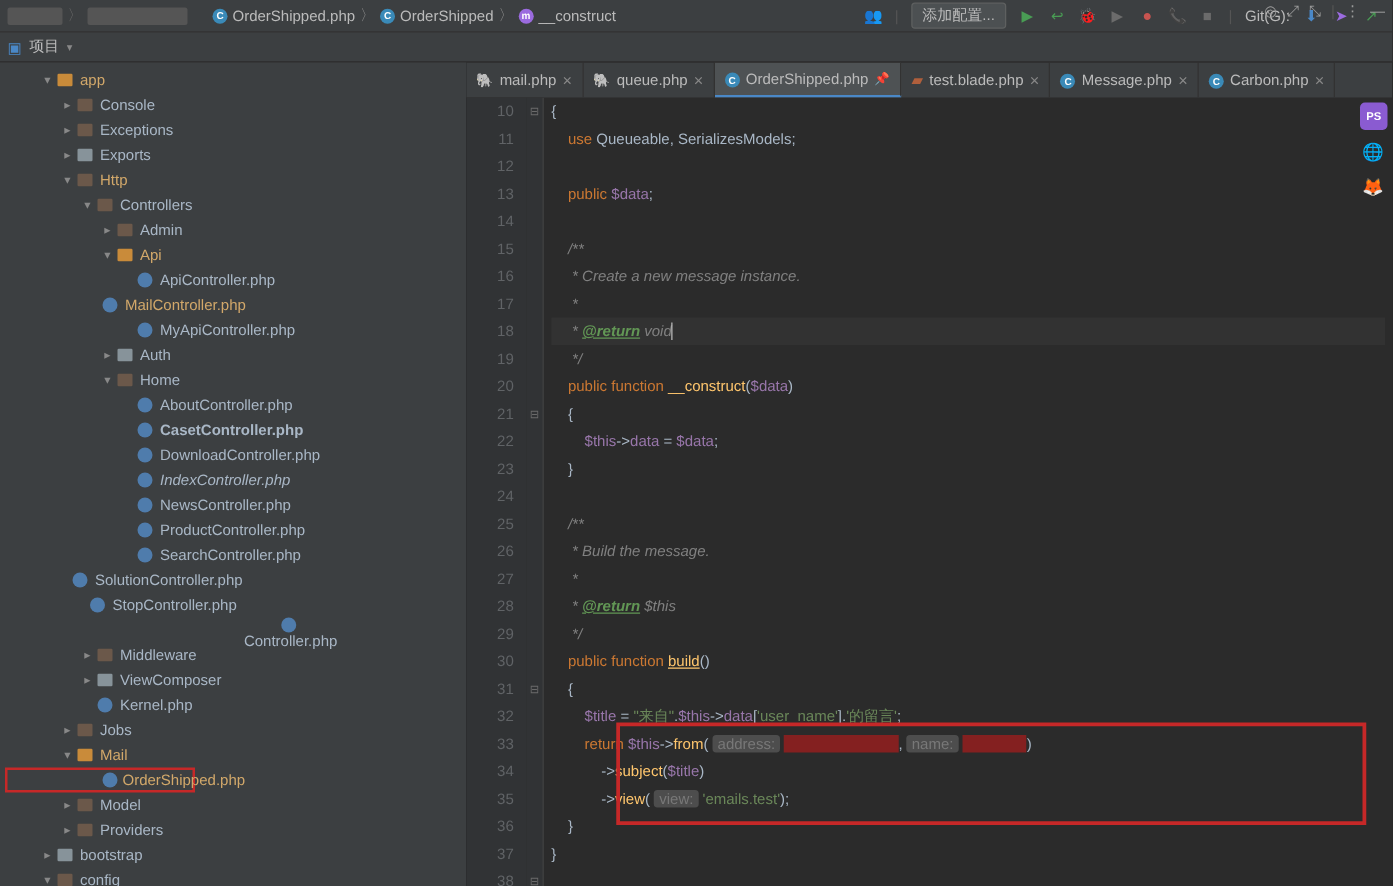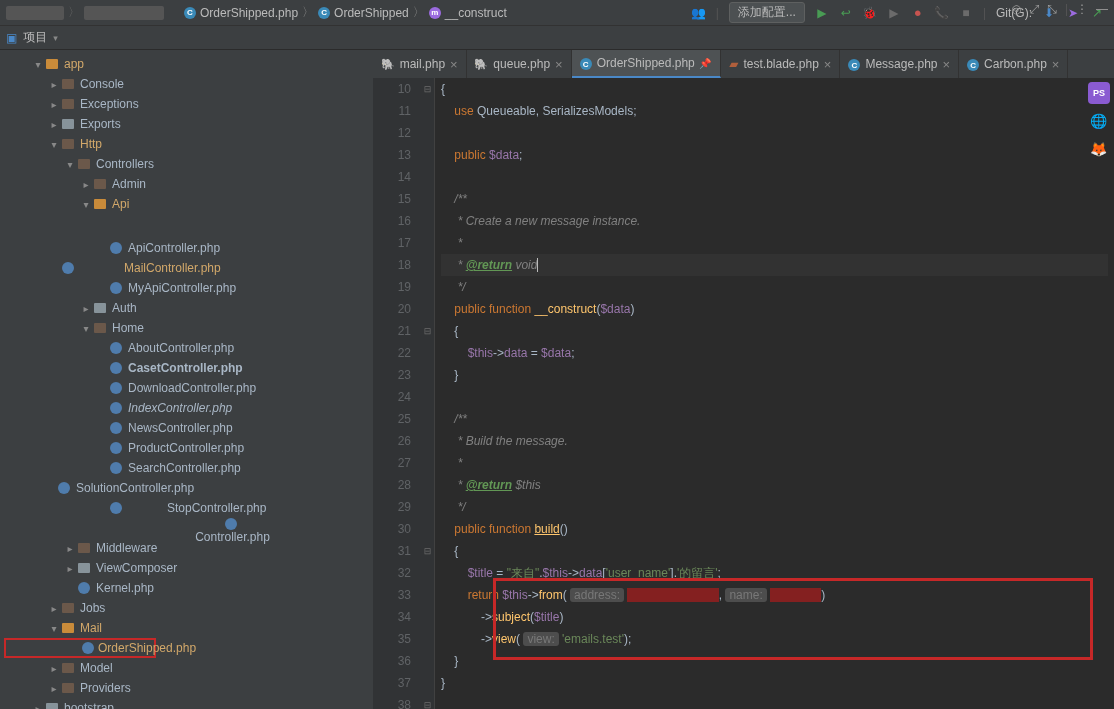--- a/index.html
+++ b/index.html
@@ -63,21 +63,21 @@
 .right-icons{position:absolute;right:4px;top:32px;display:flex;flex-direction:column;gap:6px;align-items:center;}
 .right-icons .ri{width:22px;height:22px;border-radius:4px;display:flex;align-items:center;justify-content:center;font-size:14px;}
 .sidebar-right-icons{position:absolute;right:6px;top:2px;display:flex;gap:8px;align-items:center;}
 .sidebar-right-icons span{color:#9a9a9a;cursor:pointer;}
 </style>
 </head>
 <body>
 
 <div class="topbar">
   <div class="left">
-    <span class="blur" style="width:58px;">xxxx</span>
+    <span class="blur" style="width:44px;">xxxx</span>
     <span style="color:#666;">〉</span>
     <span class="blur" style="width:80px;">xxxxxxx</span>
   </div>
   <div class="breadcrumb">
     <span class="file-ico">
         <span class="c-icon">C</span>
       </span>
     <span>OrderShipped.php</span>
     <span class="sep">〉</span>
     <span class="file-ico">
@@ -175,27 +175,27 @@
           </span>
           <span>Admin</span>
         </div>
       <div class="node orange" style="padding-left:80px;">
           <span class="exp">▾</span>
           <span class="ficon">
             <span class="folder-ico orange"></span>
           </span>
           <span>Api</span>
         </div>
-      <div class="node" style="padding-left:108px;margin-top:24px;">
+      <div class="node" style="padding-left:108px;">
           <span class="ficon">
             <span class="php-ico"></span>
           </span>
           <span>ApiController.php</span>
         </div>
-      <div class="node orange" style="padding-left:60px;gap:44px;">
+      <div class="node orange" style="padding-left:80px;">
           <span class="ficon">
             <span class="php-ico"></span>
           </span>
           <span>MailController.php</span>
         </div>
       <div class="node" style="padding-left:108px;">
           <span class="ficon">
             <span class="php-ico"></span>
           </span>
           <span>MyApiController.php</span>
@@ -255,21 +255,21 @@
             <span class="php-ico"></span>
           </span>
           <span>SearchController.php</span>
         </div>
       <div class="node" style="padding-left:56px;">
           <span class="ficon">
             <span class="php-ico"></span>
           </span>
           <span>SolutionController.php</span>
         </div>
-      <div class="node" style="padding-left:108px;gap:39px;">
+      <div class="node" style="padding-left:70px;">
           <span class="ficon">
             <span class="php-ico"></span>
           </span>
           <span>StopController.php</span>
         </div>
       <div class="node" style="padding-left:92px;flex-direction:column;">
           <span class="ficon">
             <span class="php-ico"></span>
           </span>
           <span>Controller.php</span>

